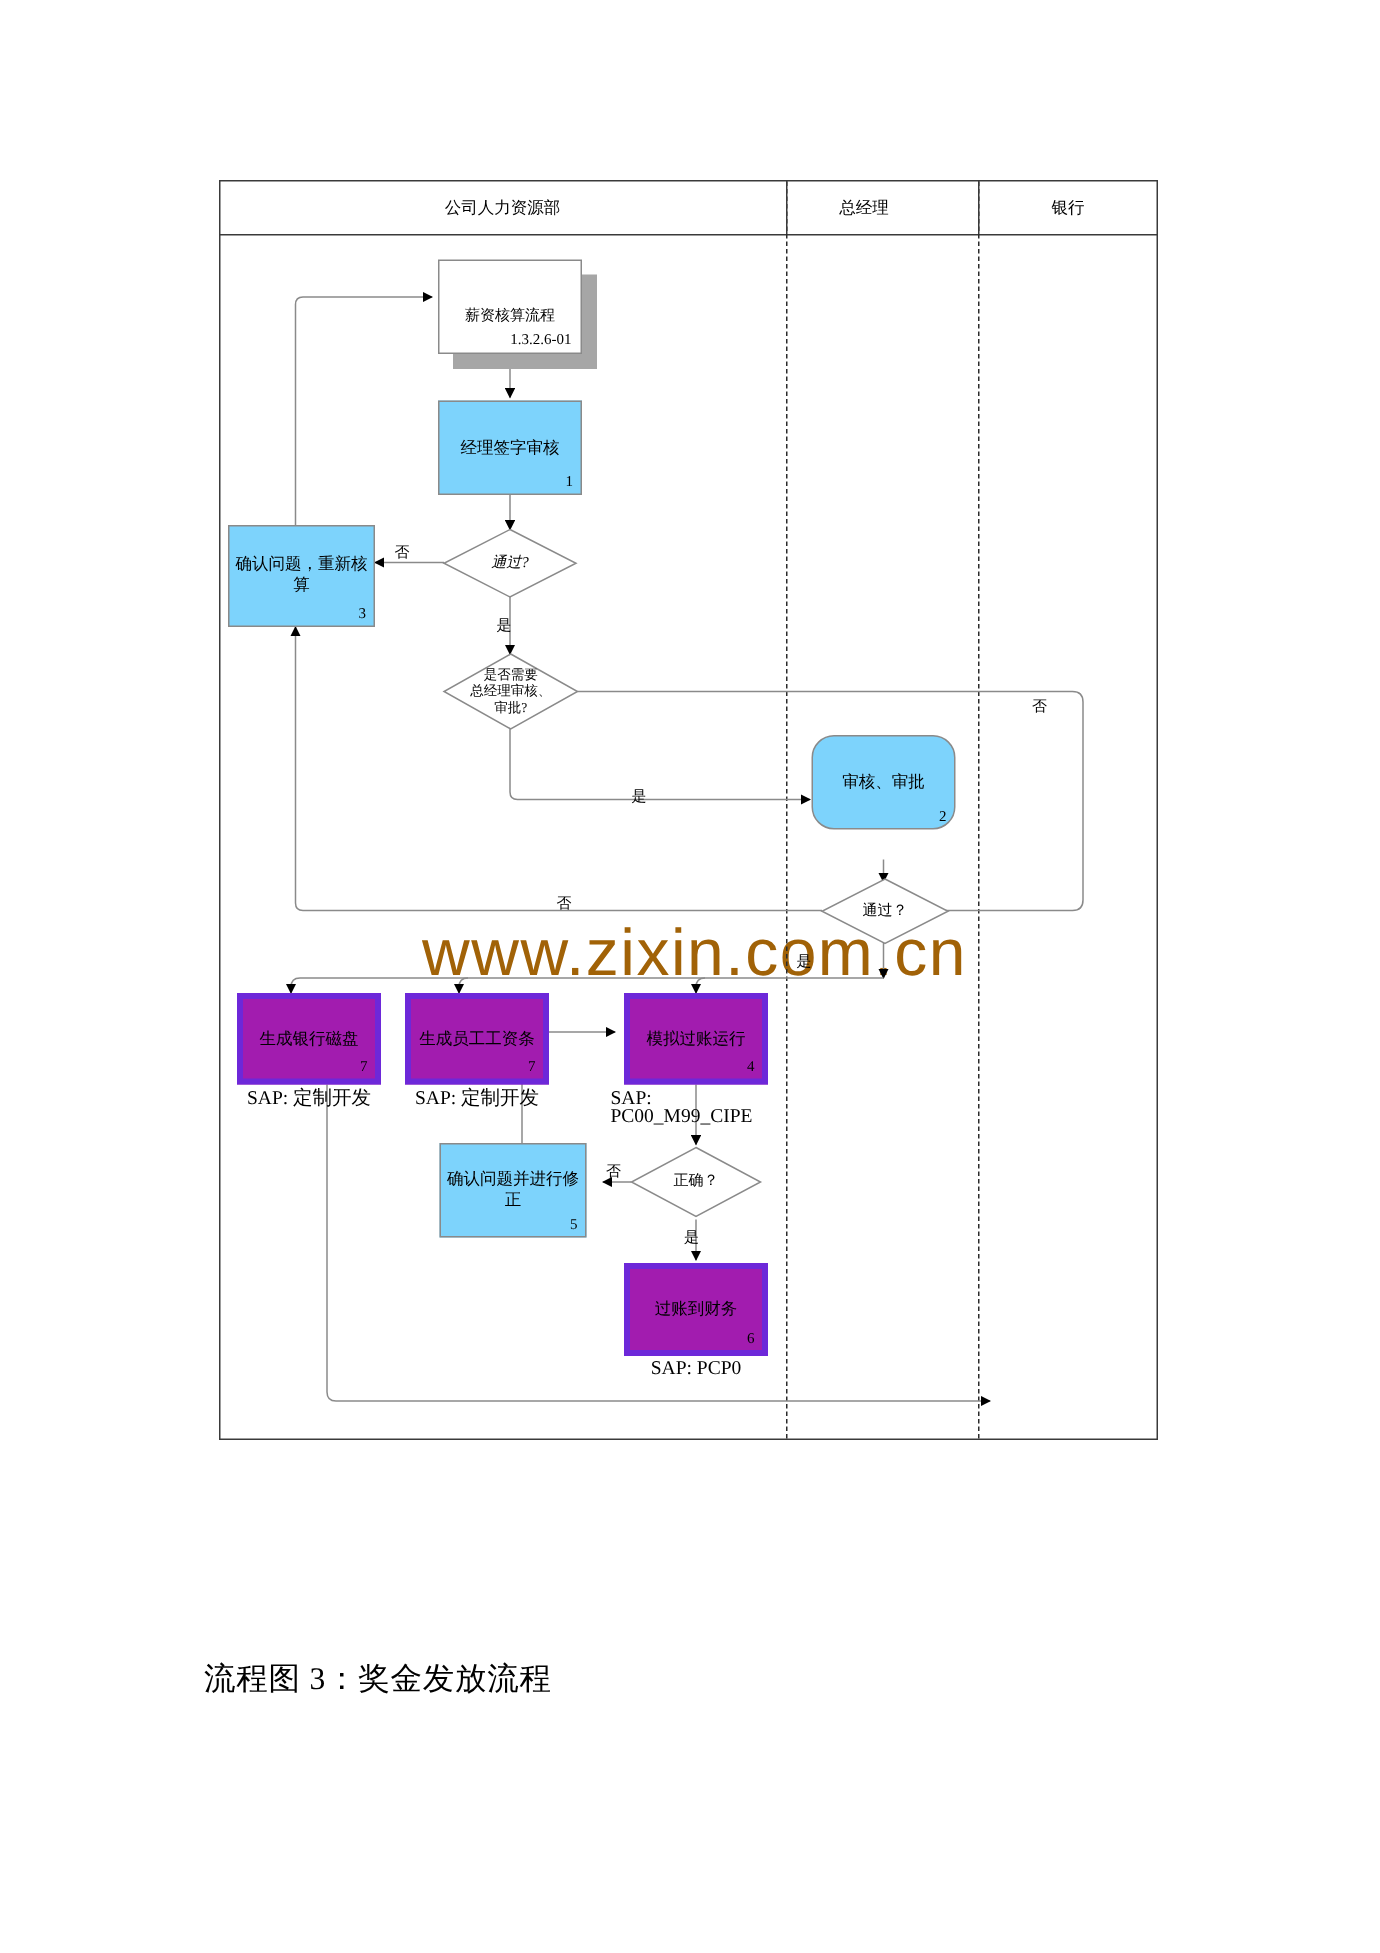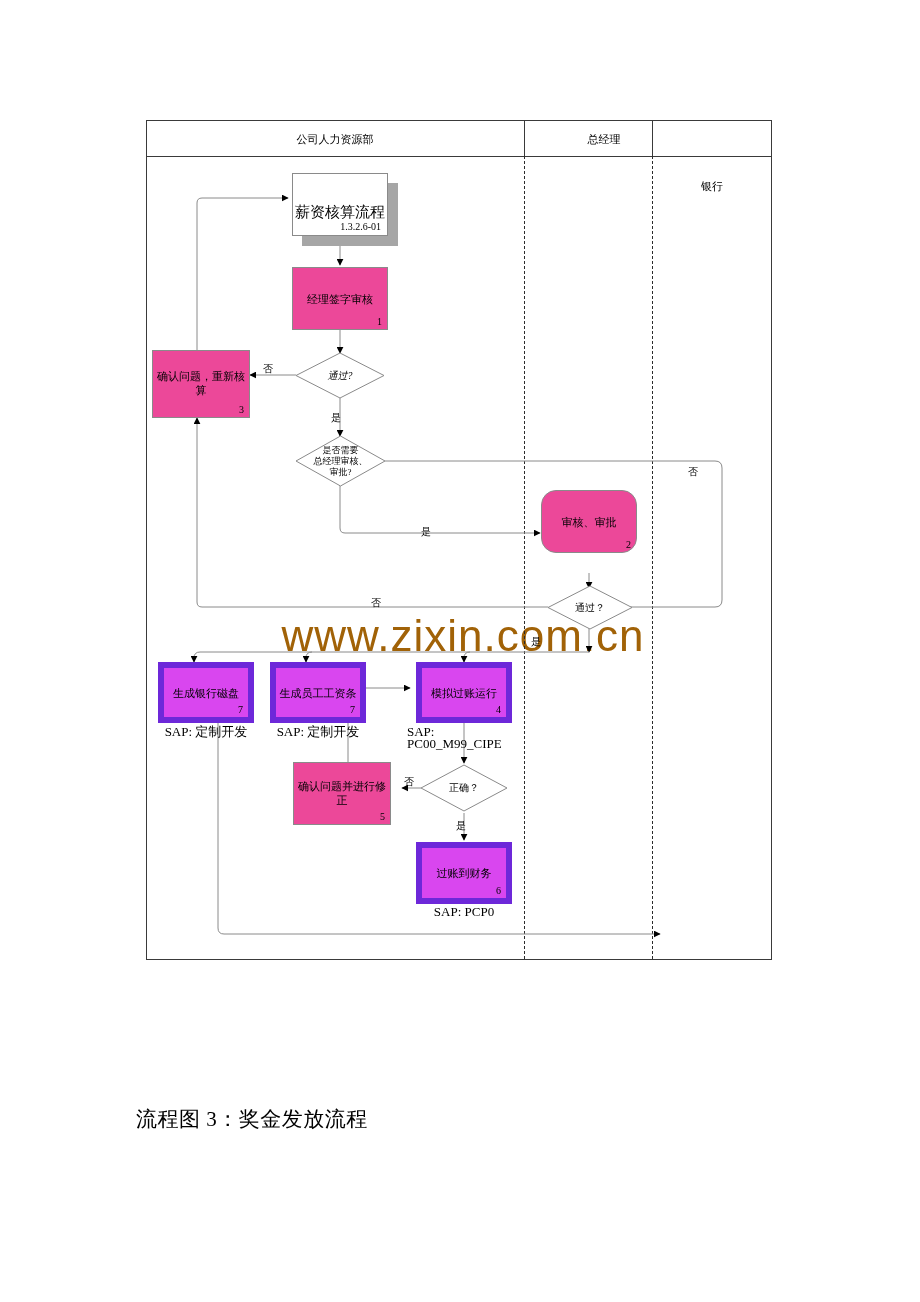--- a/index.html
+++ b/index.html
@@ -99,25 +99,25 @@
   }
 
   
   .node {
     position: absolute;
     box-sizing: border-box;
     z-index: 6;
   }
   .proc {
     border: 1px solid #8a8a8a;
-    background: #ec4899;
+    background: #7dd3fc;
   }
   .proc.gray {
-    background: #d946ef;
-    border: 6px solid #6d28d9;
+    background: #a21caf;
+    border: 4px solid #6d28d9;
   }
   .proc .lbl {
     position: absolute;
     left: 0;
     right: 0;
     top: 50%;
     transform: translateY(-52%);
     text-align: center;
     font-size: 11px;
     line-height: 14px;
@@ -148,21 +148,21 @@
     height: 100%;
     background: #ffffff;
     border: 1px solid #8a8a8a;
     box-sizing: border-box;
   }
   .shadowbox .lbl {
     position: absolute;
     left: 0; right: 0;
     top: 30px;
     text-align: center;
-    font-size: 15px;
+    font-size: 10px;
   }
   .shadowbox .num {
     position: absolute;
     right: 7px;
     bottom: 4px;
     font-size: 10px;
   }
 
   
   .diamond {
@@ -224,22 +224,22 @@
 
   <div class="frame"></div>
   <div class="header-rule"></div>
 
   <div class="lane-divider" style="left:524px;"></div>
   <div class="lane-divider" style="left:652px;"></div>
   <div class="lane-divider solid-head" style="left:524px;"></div>
   <div class="lane-divider solid-head" style="left:652px;"></div>
 
   <div class="lane-title" style="left:146px; width:378px;">公司人力资源部</div>
-  <div class="lane-title" style="left:540px; width:128px;">总经理</div>
-  <div class="lane-title" style="left:652px; width:120px;margin-top:47px;">银行</div>
+  <div class="lane-title" style="left:512px; width:128px;">总经理</div>
+  <div class="lane-title" style="left:652px; width:120px;">银行</div>
 
   <svg id="connectors" viewBox="0 0 920 1302" width="920" height="1302">
     <defs>
       <marker id="arrow" viewBox="0 0 10 10" refX="9" refY="5" markerWidth="7" markerHeight="7" orient="auto-start-reverse">
         <path d="M 0 0 L 10 5 L 0 10 z" fill="#000000"></path>
       </marker>
     </defs>
     <g fill="none" stroke="#8a8a8a" stroke-width="1" marker-end="url(#arrow)">
 
       

